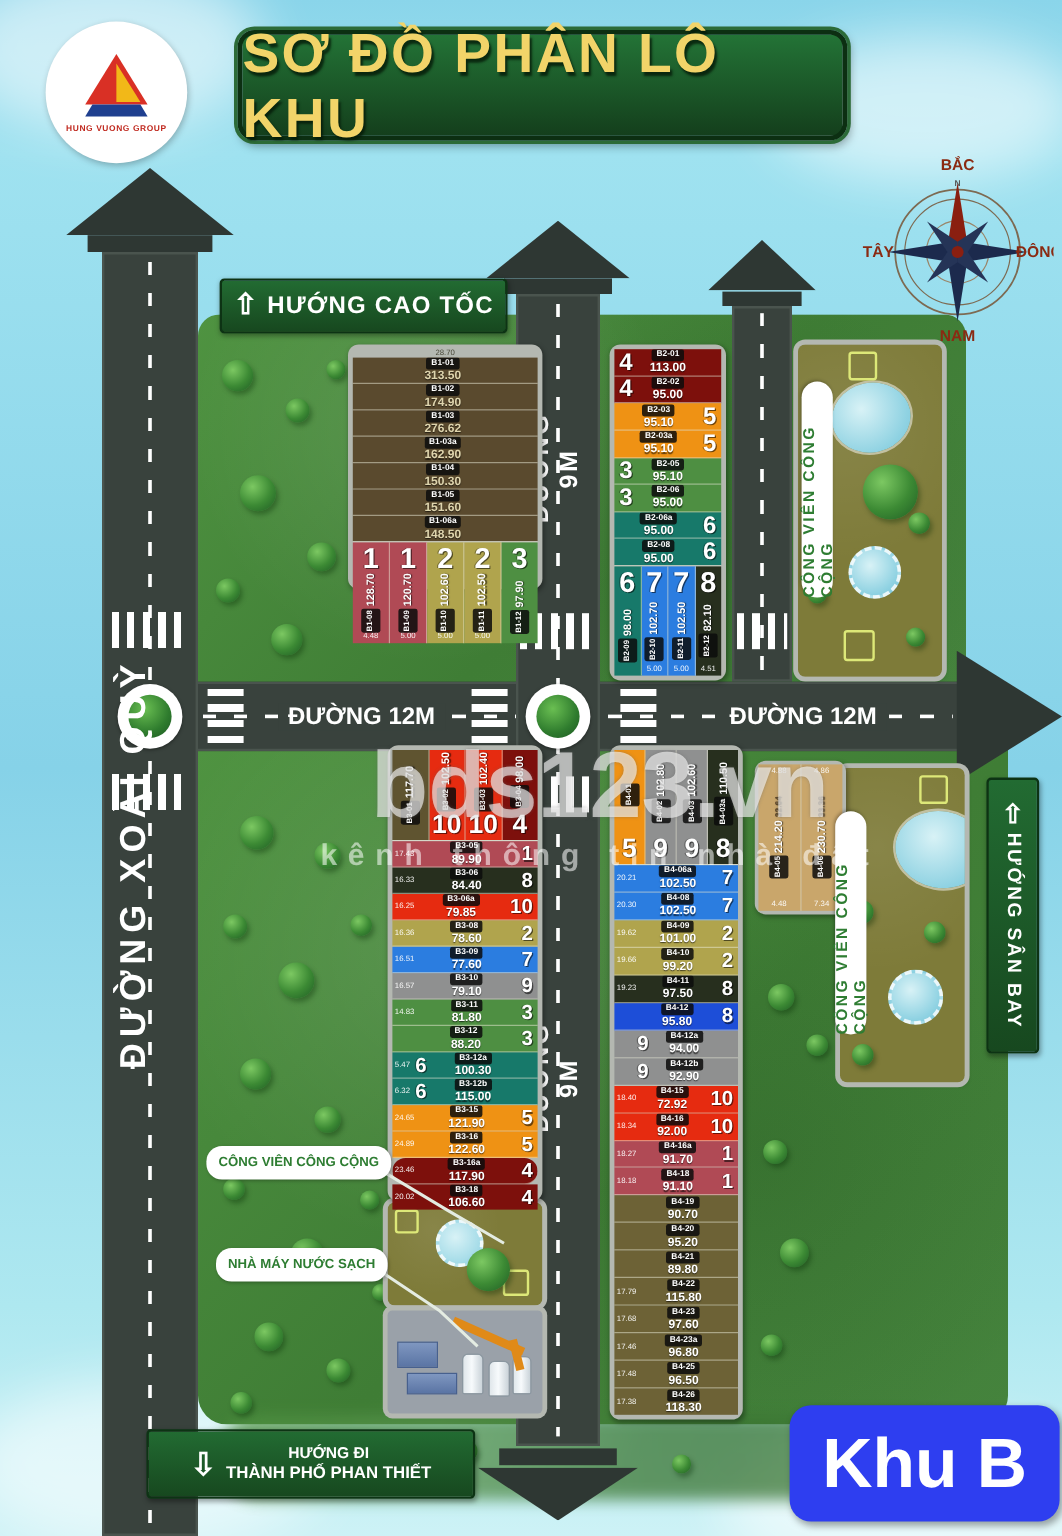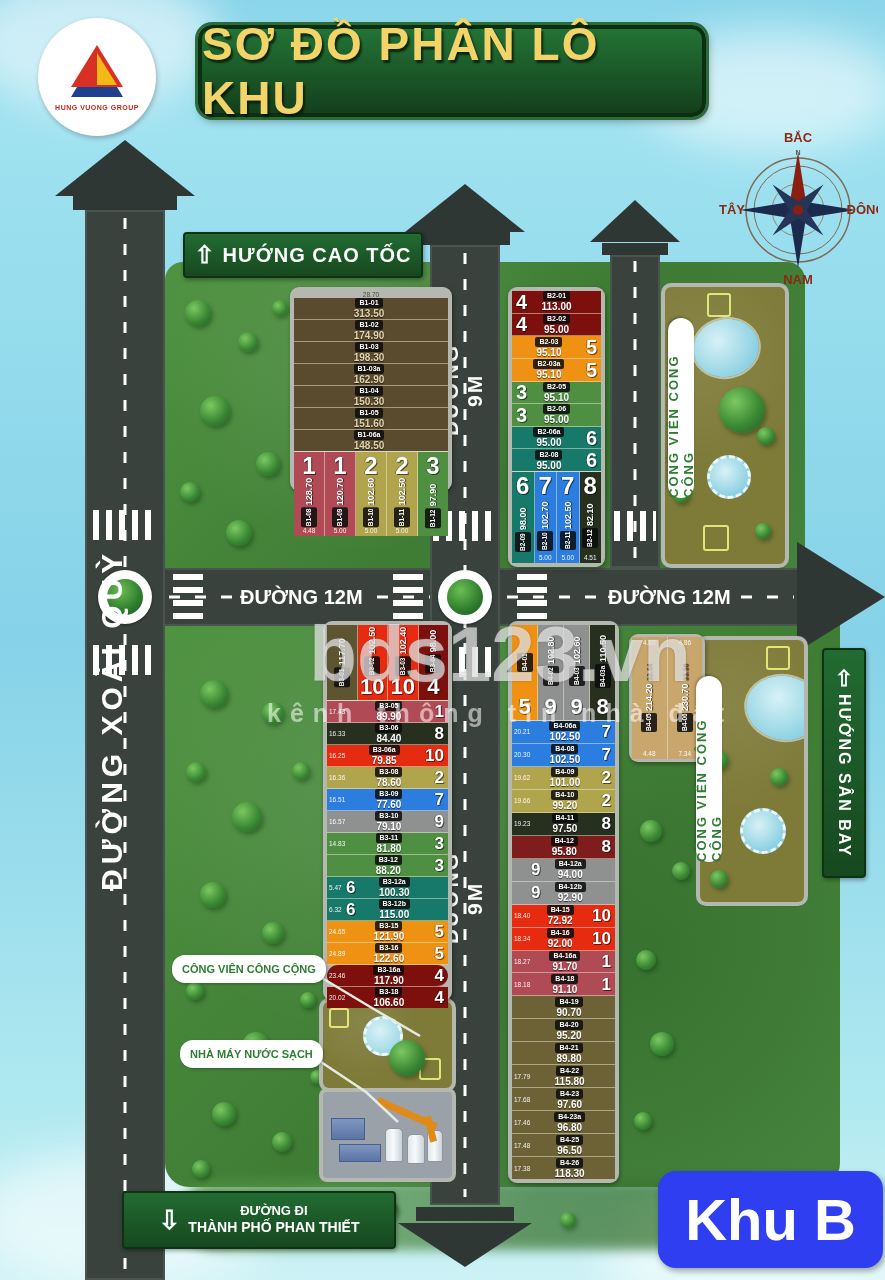--- a/index.html
+++ b/index.html
@@ -220,21 +220,21 @@
     <span style="font-size:24px;line-height:1;">⇧</span>
     <span style="font-size:20px;letter-spacing:1px;">HƯỚNG CAO TỐC</span>
   </div>
   <div class="sign" style="left:822px;top:648px;width:44px;height:230px;flex-direction:column;gap:4px;">
     <span style="font-size:22px;line-height:1;">⇧</span>
     <span style="writing-mode:vertical-rl;font-size:16px;letter-spacing:2px;">HƯỚNG SÂN BAY</span>
   </div>
   <div class="sign" style="left:122px;top:1191px;width:274px;height:58px;">
     <span style="font-size:26px;line-height:1;">⇩</span>
     <span style="display:flex;flex-direction:column;align-items:center;line-height:1.25;">
-      <span style="font-size:13px;">ĐƯỜNG ĐI</span>
+      <span style="font-size:13px;">HƯỚNG ĐI</span>
       <span style="font-size:14px;">THÀNH PHỐ PHAN THIẾT</span>
     </span>
   </div>
   <div class="khub" style="left:658px;top:1171px;width:225px;height:97px;">
     <span>Khu B</span>
   </div>
 
   <div class="park" style="left:665px;top:287px;width:120px;height:277px;">
     <div class="pond" style="left:28px;top:32px;width:66px;height:58px;transform:rotate(-12deg);"></div>
     <div class="pond dashed" style="left:42px;top:168px;width:44px;height:44px;"></div>
@@ -295,21 +295,21 @@
         <div class="lot-row" style="background: rgb(90, 74, 46);">
           <div class="mid">
             <span class="chip">B1-02</span>
             <span class="area" style="color: rgb(222, 212, 173);">174.90</span>
           </div>
           <span class="num" style="visibility: hidden;"></span>
         </div>
         <div class="lot-row" style="background: rgb(90, 74, 46);">
           <div class="mid">
             <span class="chip">B1-03</span>
-            <span class="area" style="color: rgb(222, 212, 173);">198.30</span>
+            <span class="area" style="color: rgb(222, 212, 173);">276.62</span>
           </div>
           <span class="num" style="visibility: hidden;"></span>
         </div>
         <div class="lot-row" style="background: rgb(90, 74, 46);">
           <div class="mid">
             <span class="chip">B1-03a</span>
             <span class="area" style="color: rgb(222, 212, 173);">162.90</span>
           </div>
           <span class="num" style="visibility: hidden;"></span>
         </div>
@@ -699,21 +699,21 @@
           <span class="num">2</span>
         </div>
         <div class="lot-row" style="background: rgb(39, 47, 30);">
           <span class="dim">19.23</span>
           <div class="mid">
             <span class="chip">B4-11</span>
             <span class="area">97.50</span>
           </div>
           <span class="num">8</span>
         </div>
-        <div class="lot-row" style="background: #7f1d1d;">
+        <div class="lot-row" style="background: #1d4ed8;">
           <span class="dim"></span>
           <div class="mid">
             <span class="chip">B4-12</span>
             <span class="area">95.80</span>
           </div>
           <span class="num">8</span>
         </div>
         <div class="lot-row" style="background: rgb(143, 144, 144);">
           <span class="dim"></span>
           <span class="num">9</span>

